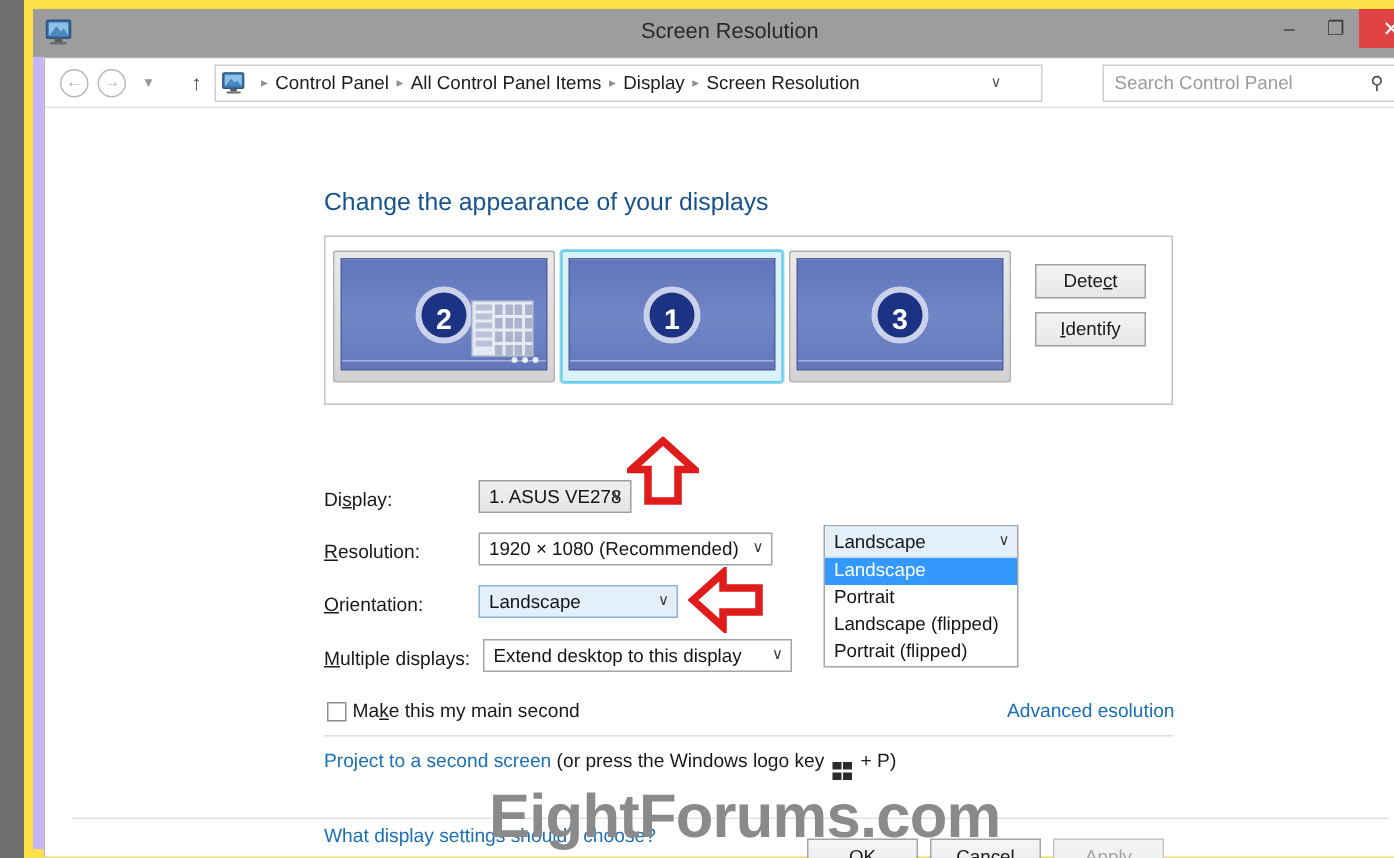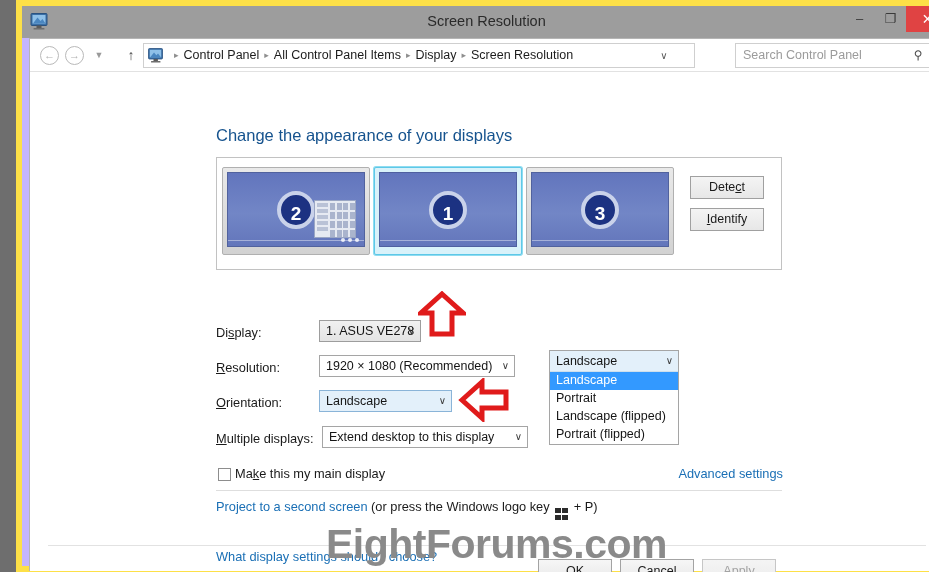--- a/index.html
+++ b/index.html
@@ -672,22 +672,22 @@
         <div class="popup-item">Portrait (flipped)</div>
       </div>
 
       <div class="frm-label" id="lbl-multiple"><span class="ul">M</span><span>ultiple displays:</span></div>
       <div class="combo" id="cmb-multiple">
         <span>Extend desktop to this display</span>
         <span class="caret">∨</span>
       </div>
 
       <div id="chk-main"></div>
-      <div id="lbl-main"><span>Ma</span><span class="ul">k</span><span>e this my main display</span></div>
-      <div id="lnk-advanced">Advanced settings</div>
+      <div id="lbl-main"><span>Ma</span><span class="ul">k</span><span>e this my main second</span></div>
+      <div id="lnk-advanced">Advanced esolution</div>
 
       <div id="divider"></div>
 
       <div class="page-link" id="lnk-project"><span>Project to a second screen</span><span class="lit"> (or press the Windows logo key </span><span id="win-logo">
             <i></i>
             <i></i>
             <i></i>
             <i></i>
           </span><span class="lit"> + P)</span></div>
 

